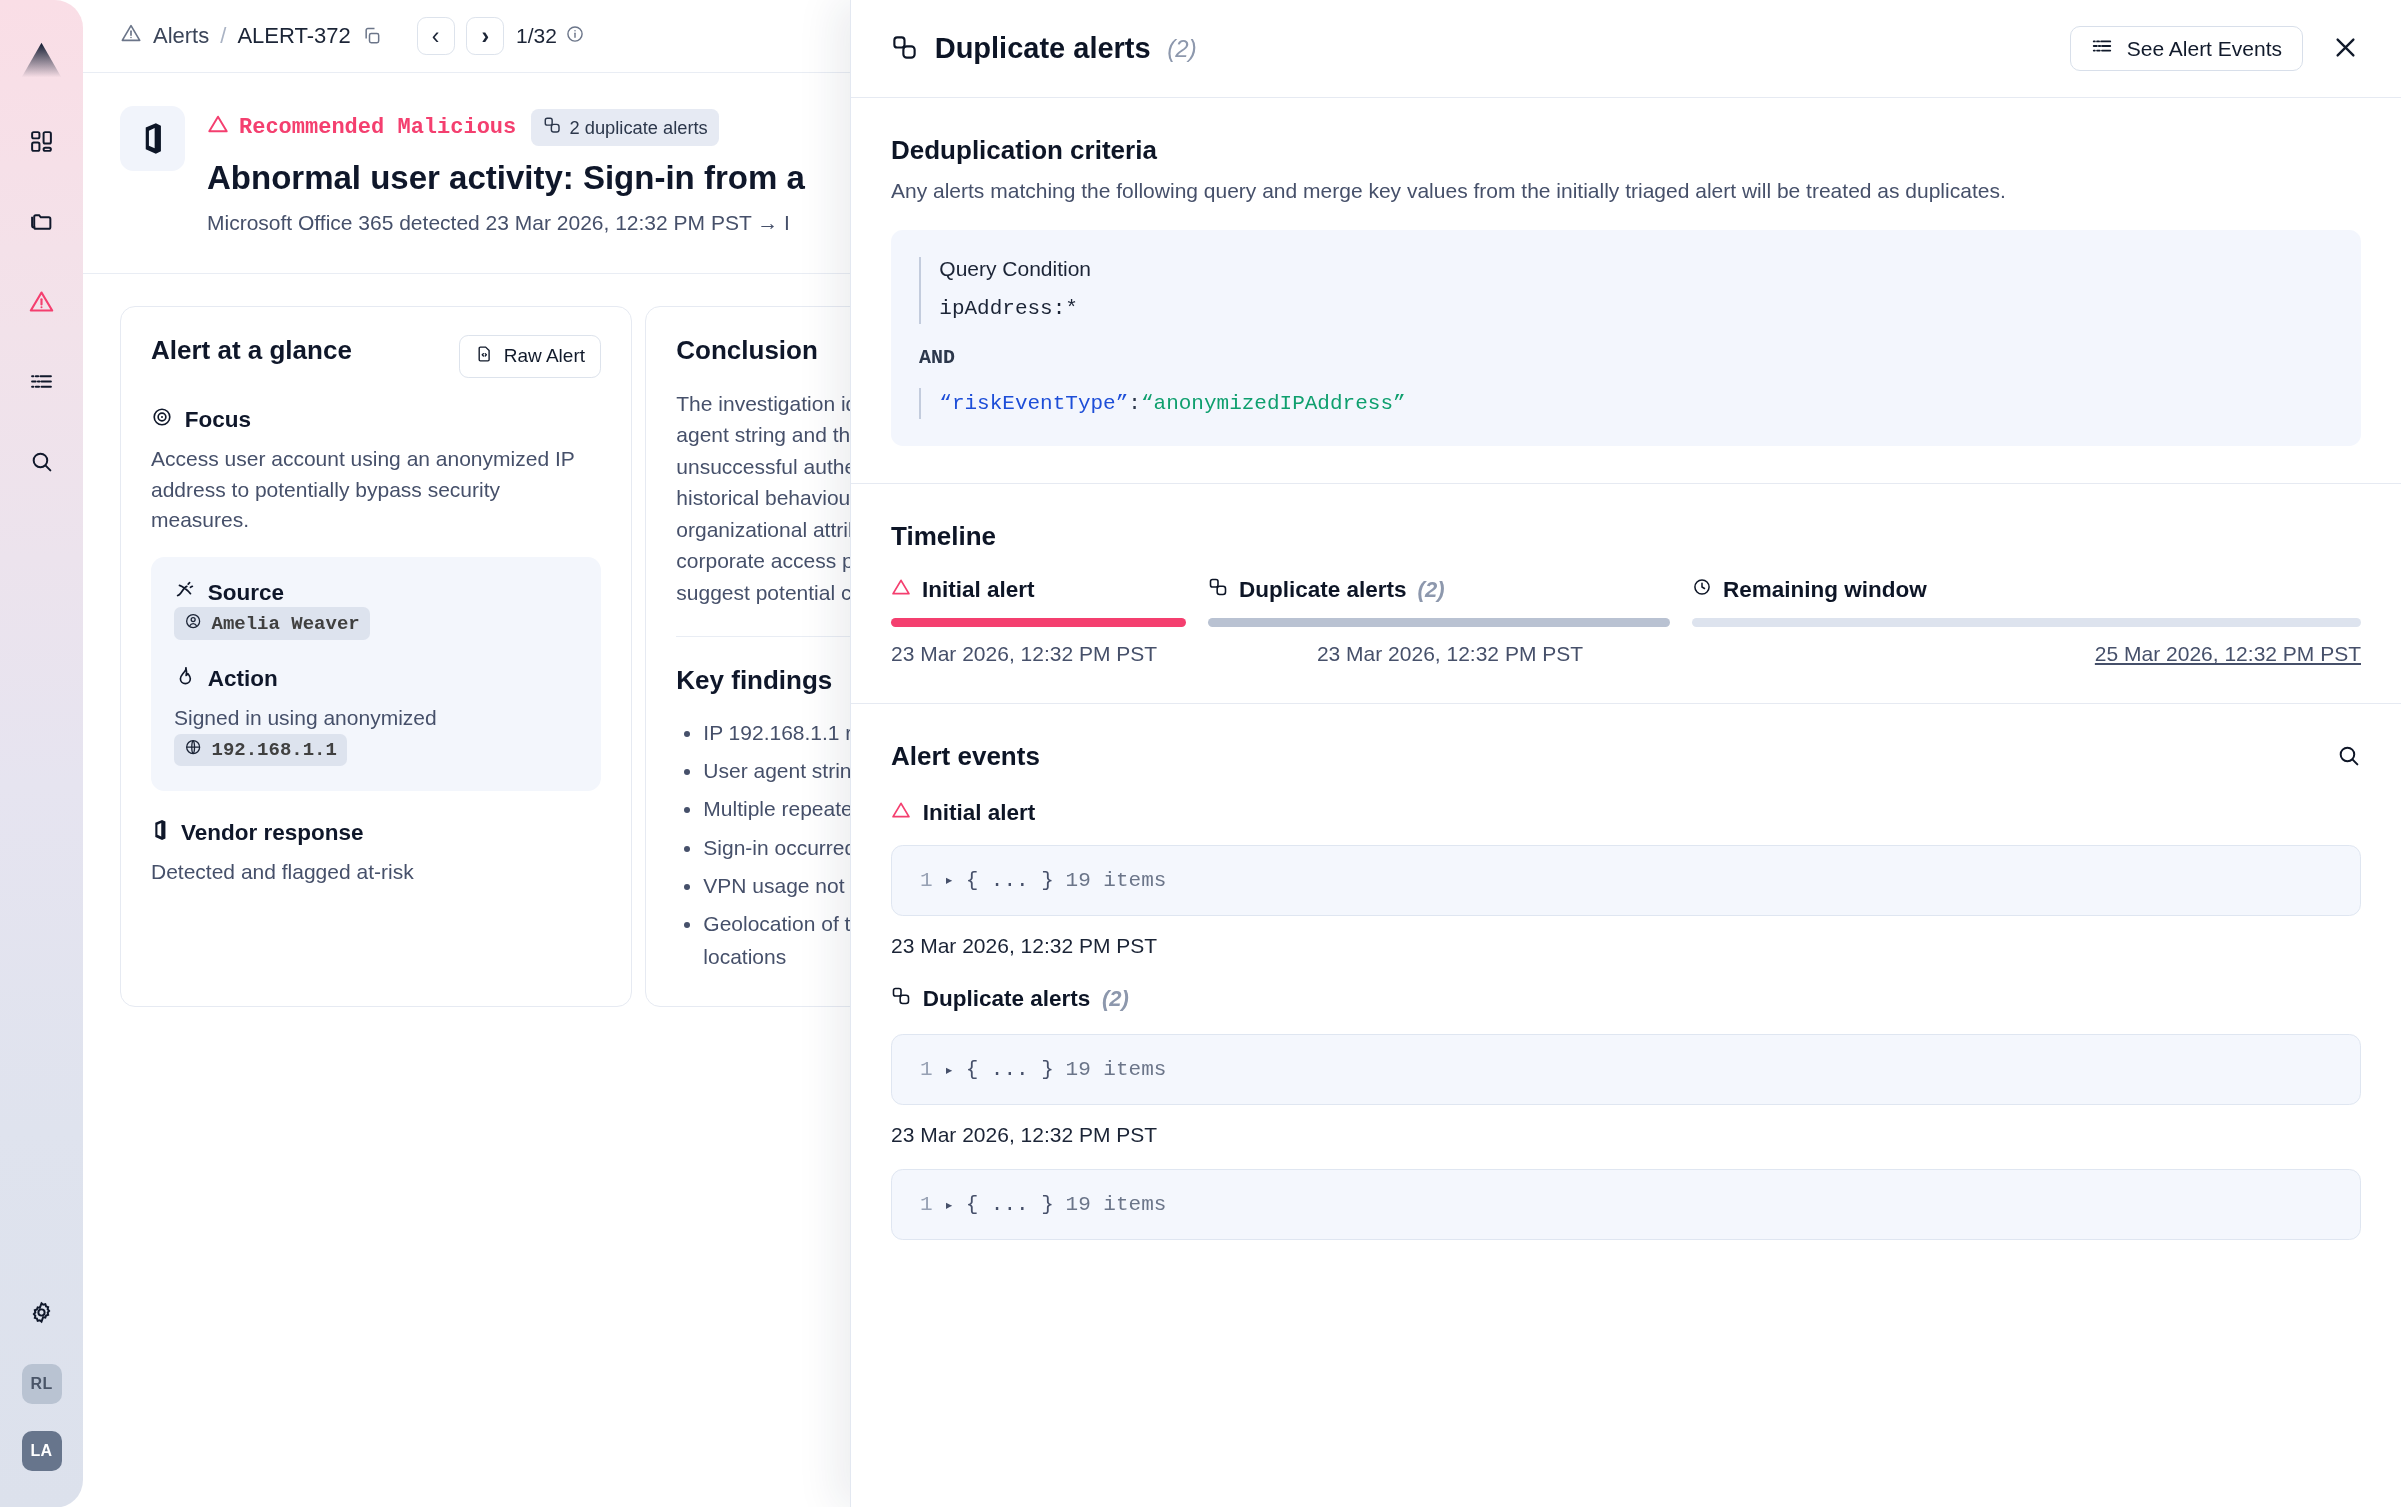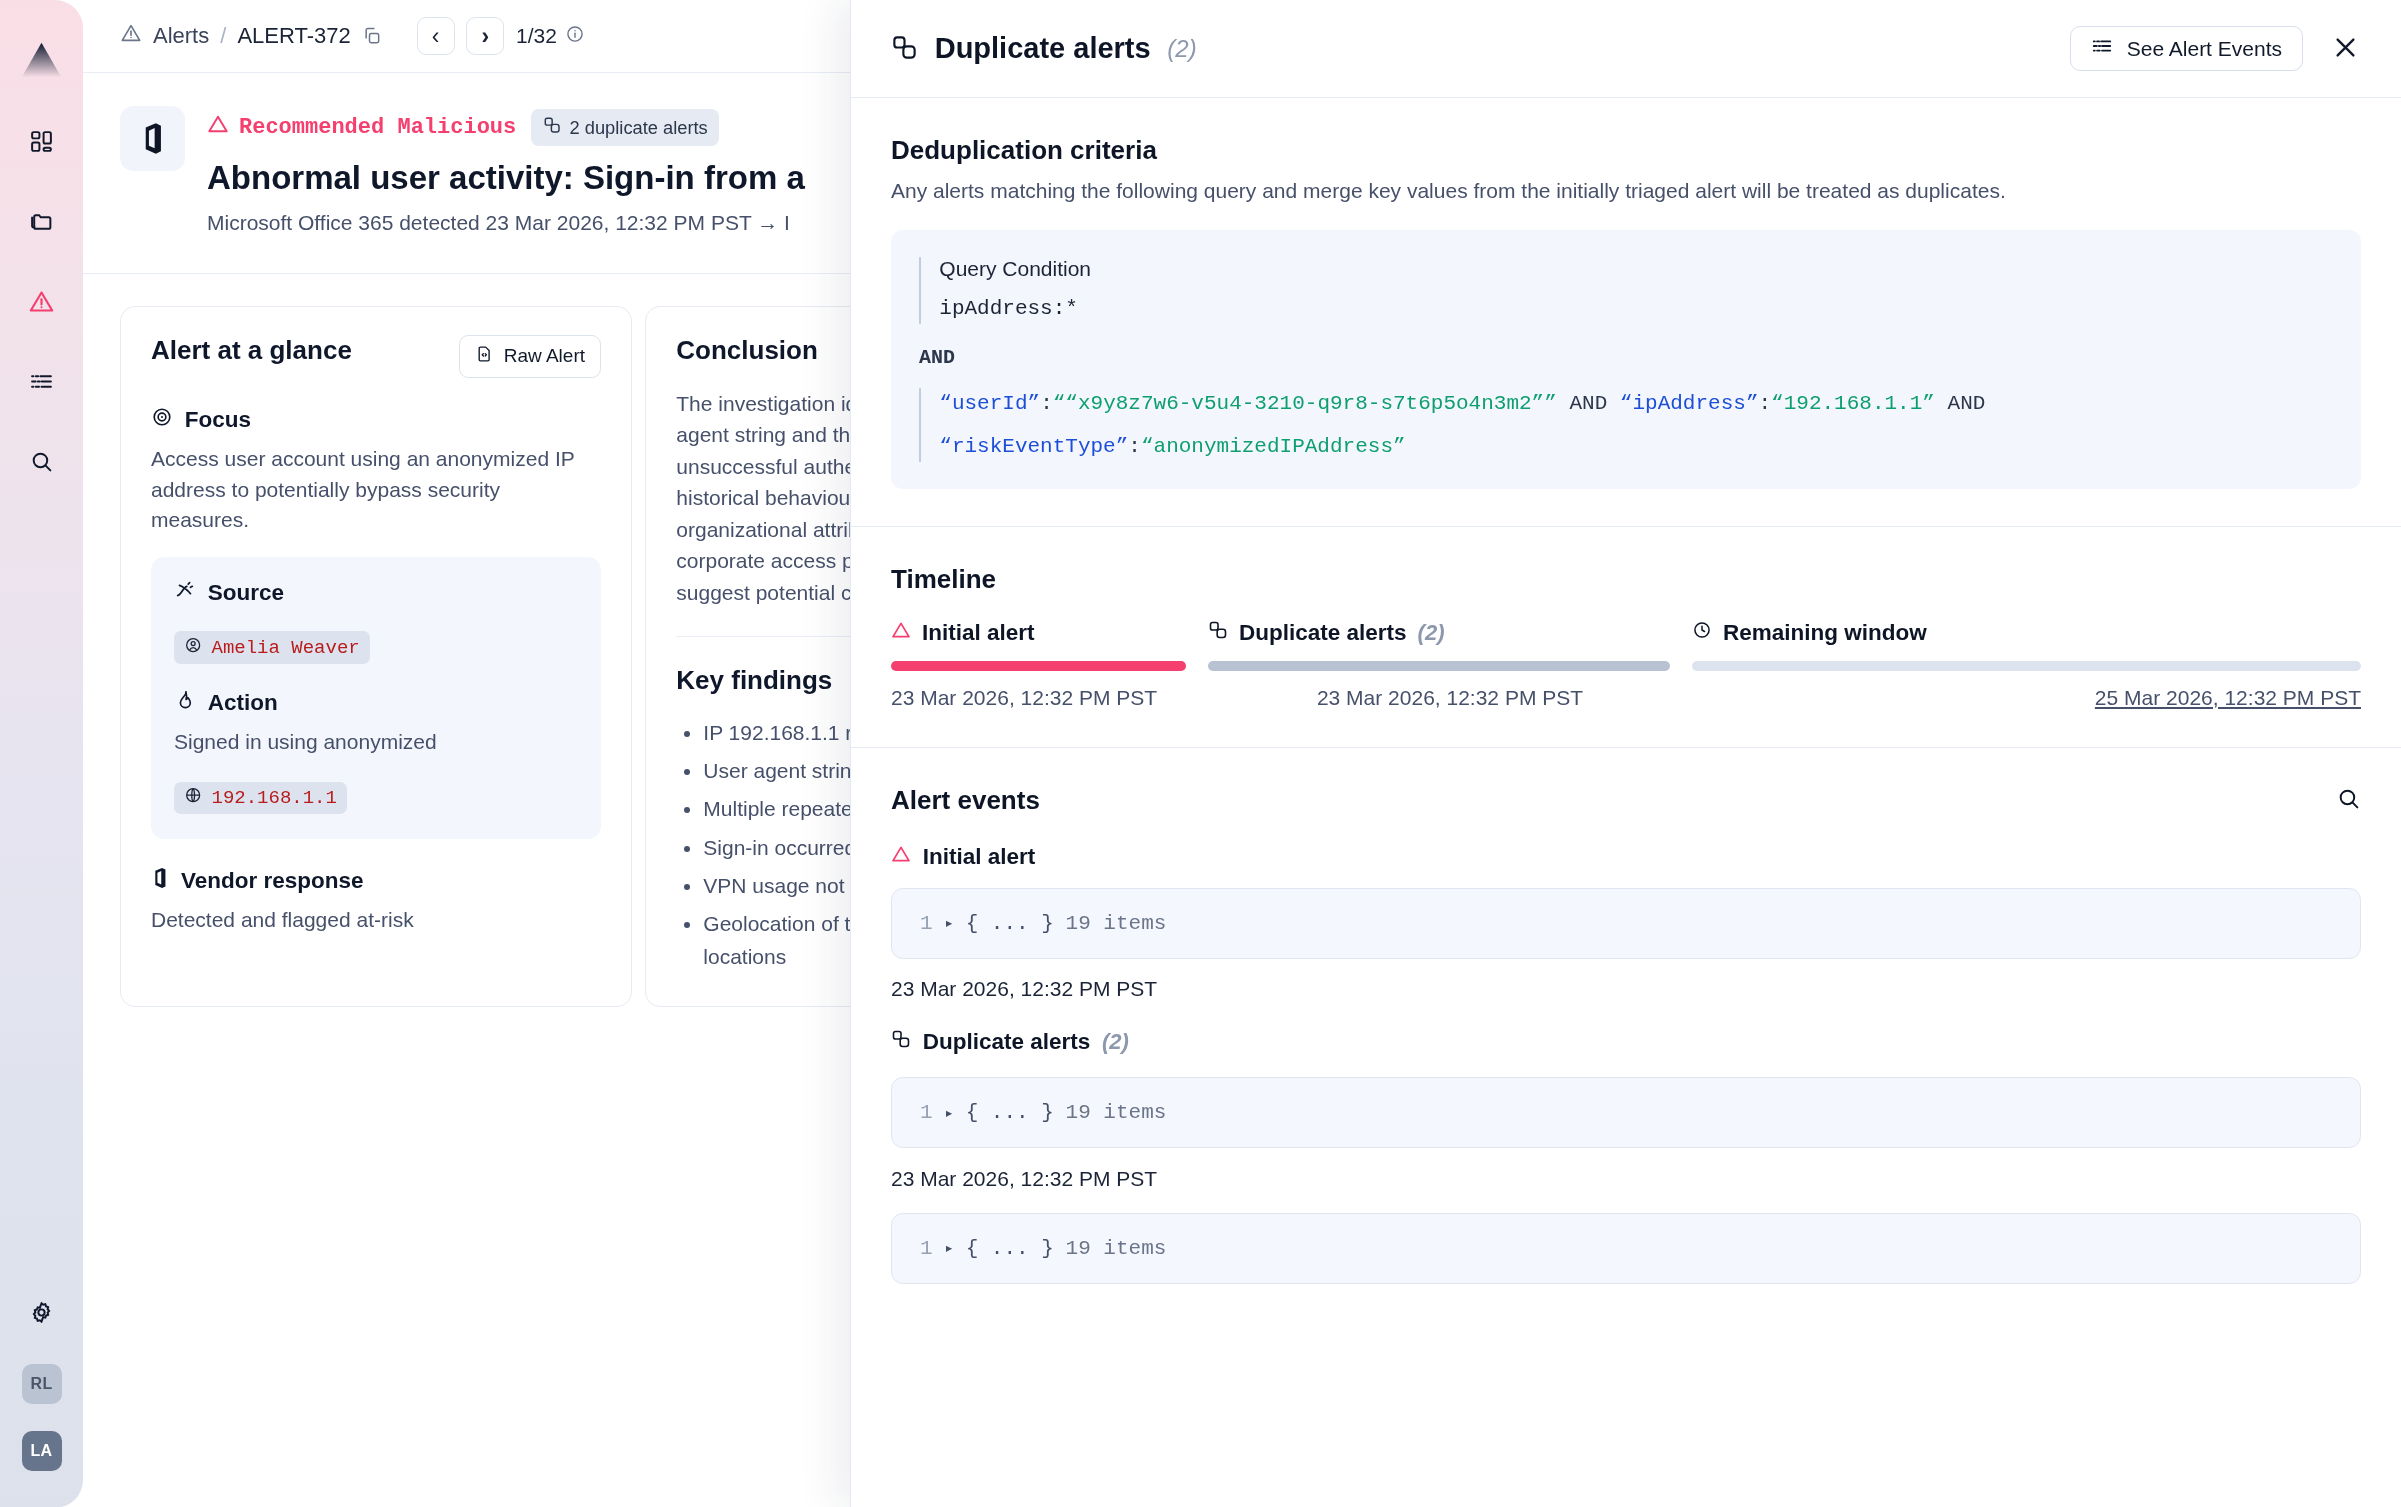--- a/index.html
+++ b/index.html
@@ -108,22 +108,22 @@
   }
   .sec { margin-top: 28px; }
   .sec-label { display: flex; align-items: center; gap: 11.7px; font-size: 22.5px; font-weight: 700; color: #0f172a; }
   .sec-body { margin-top: 10px; font-size: 21px; line-height: 1.45; color: #46506a; }
   .inner-box { margin-top: 22px; background: #f3f6fc; border-radius: 13.3px; padding: 22px 23px 25px 23px; }
   .sec-sm { margin-top: 25px; }
   .sec-sm:first-child { margin-top: 0; }
   .pill {
     display: inline-flex; align-items: center; gap: 9.2px;
     background: #dde3ee; border-radius: 6.7px; padding: 4.2px 10px;
-    font-family: "Liberation Mono", monospace; font-size: 19px; color: #b91c1c;
-    margin-top: 24px; white-space: nowrap;
+    font-family: "Liberation Mono", monospace; font-size: 19px; color: #404040;
+    margin-top: 0; white-space: nowrap; font-weight: bold;
   }
   .concl-body { margin-top: 22px; font-size: 21px; line-height: 1.5; color: #46506a; }
   .concl-div { margin-top: 28px; border-top: 0.8px solid #e9edf4; padding-top: 28px; }
   .bullets { margin-top: 20px; font-size: 21px; line-height: 1.58; color: #46506a; padding-left: 27px; }
   .bullets li { margin-bottom: 5px; }
 
   
   .fade {
     position: absolute; top: 0; right: 0; width: 108px; height: 1508px;
     background: linear-gradient(90deg, rgba(255,255,255,0) 0%, #ffffff 78%);
@@ -505,26 +505,20 @@
         <div class="d-h">Deduplication criteria</div>
         <div class="d-p">Any alerts matching the following query and merge key values from the initially triaged alert will be treated as duplicates.</div>
         <div class="query-box">
           <div class="q-group">
             <div class="q-label">Query Condition</div>
             <div class="q-mono">ipAddress:*</div>
           </div>
           <div class="q-and q-mono" style="margin-left:0;">AND</div>
           <div class="q-group">
             <div class="q-mono">
-              <span class="q-key">“userId”</span><span class="q-op">:</span><span class="q-val">““x9y8z7w6-v5u4-3210-q9r8-s7t6p5o4n3m2””</span>
-              <span class="q-op">AND</span>
-              <span class="q-key">“ipAddress”</span><span class="q-op">:</span><span class="q-val">“192.168.1.1”</span>
-              <span class="q-op">AND</span>
-            </div>
-            <div class="q-mono">
               <span class="q-key">“riskEventType”</span><span class="q-op">:</span><span class="q-val">“anonymizedIPAddress”</span>
             </div>
           </div>
         </div>
       </div>
 
       <div class="d-sec">
         <div class="d-h">Timeline</div>
         <div class="tl-track">
           <div class="tl-col a">

